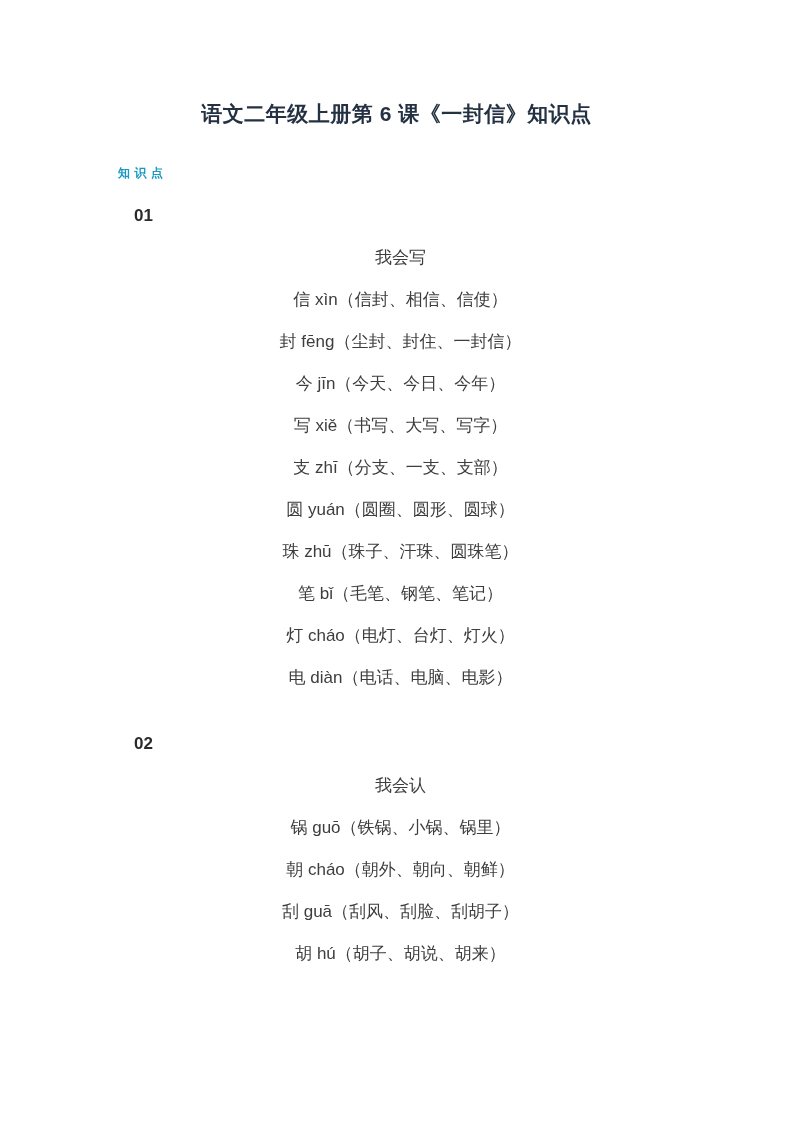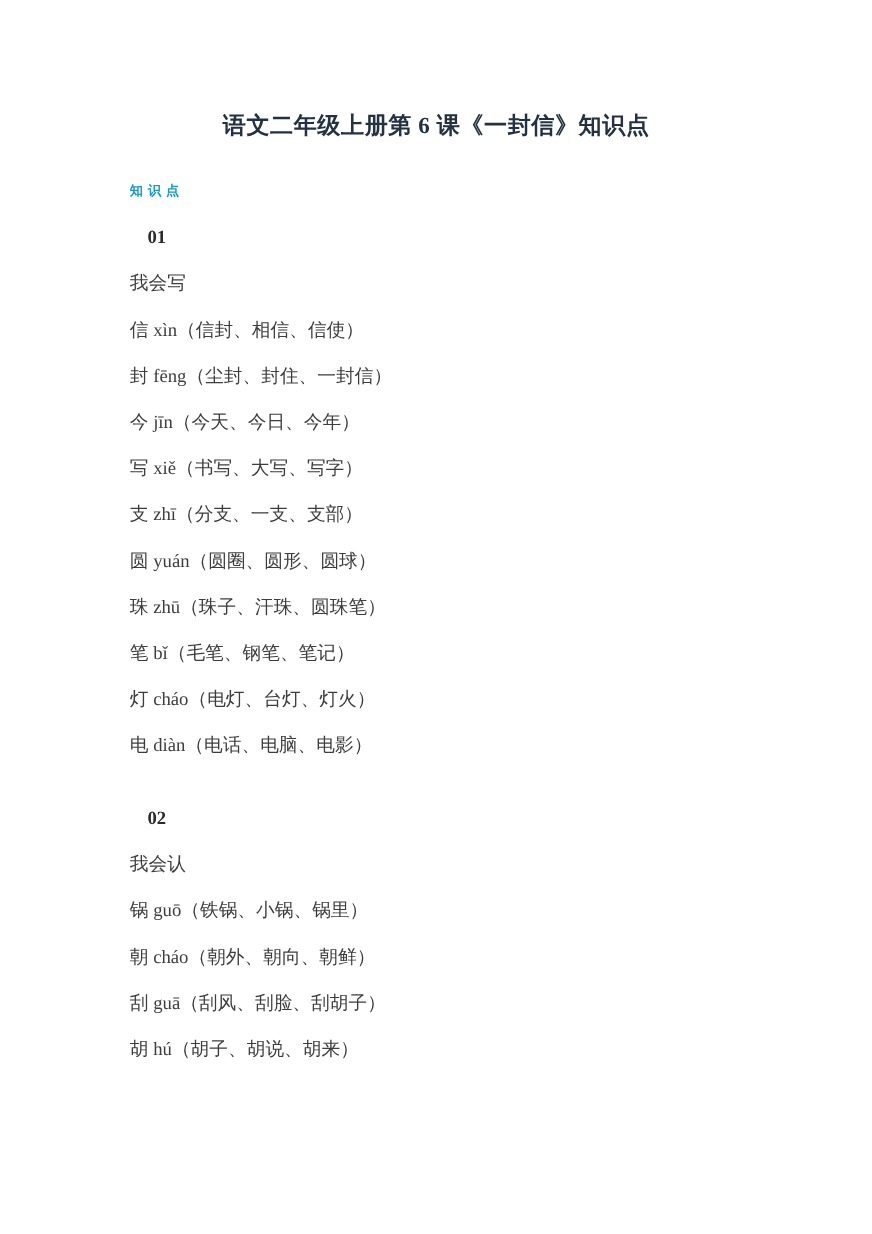--- a/index.html
+++ b/index.html
@@ -12,21 +12,20 @@
     height: 1122px;
     overflow: hidden;
     font-family: "Liberation Sans", "DejaVu Sans", sans-serif;
   }
   .page {
     box-sizing: border-box;
     width: 793px;
     height: 813px;
     padding: 101px 110px 16px 118px;
     background: #ffffff;
-    font-family: Liberation Serif, serif;
   }
   .doc-title {
     margin: 0 8px 35px 0;
     font-size: 21px;
     font-weight: 700;
     line-height: 26px;
     text-align: center;
     color: #233142;
     letter-spacing: 0.5px;
   }
@@ -44,20 +43,21 @@
     font-weight: 700;
     line-height: 24px;
     color: #2b2b2b;
   }
   .line {
     margin: 0 0 18px 0;
     font-size: 17px;
     font-weight: 400;
     line-height: 24px;
     color: #3d3d3d;
+    text-align: center;
   }
   .section-second {
     margin-top: 42px;
   }
 </style>
 </head>
 <body>
 
 <div class="page">
 

